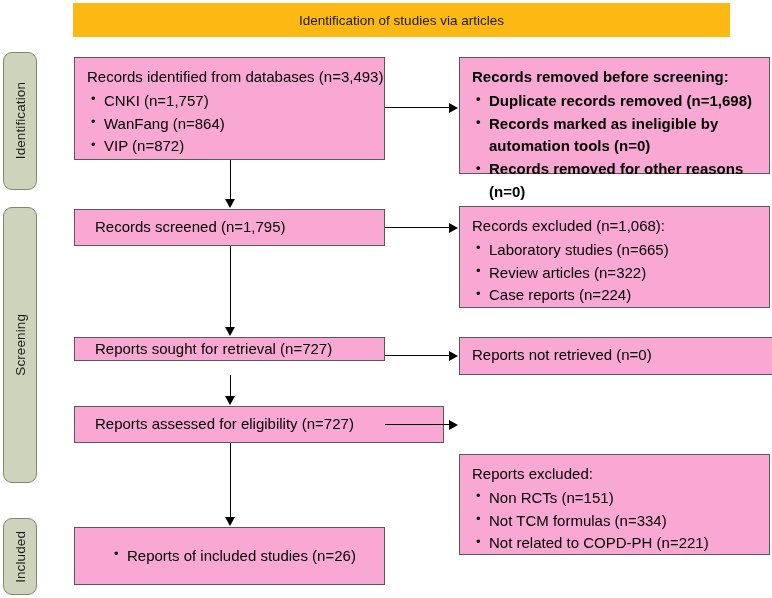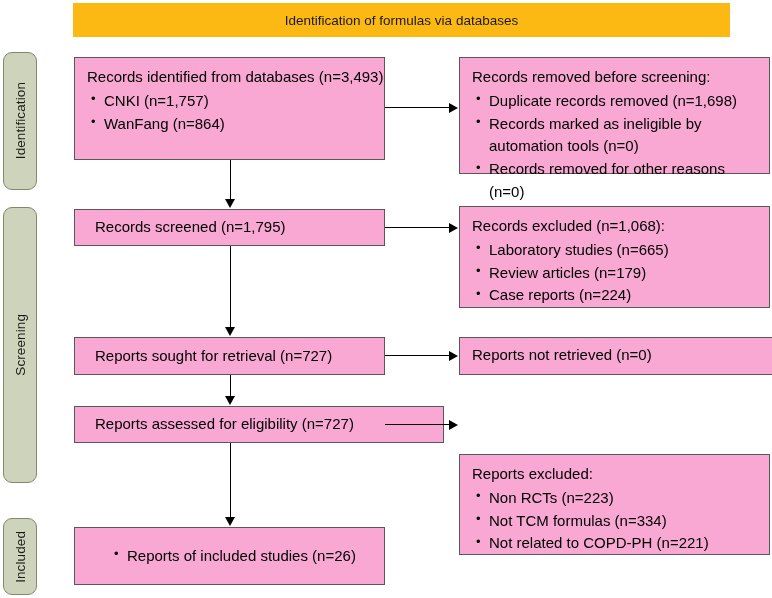--- a/index.html
+++ b/index.html
@@ -129,44 +129,45 @@
     border-bottom: 5.5px solid transparent;
     border-left: 9px solid #000000;
   }
 </style>
 </head>
 <body>
 
 <div id="diagram">
 
   <div class="banner" style="left:73px; top:3px; width:657px; height:34px;">
-    <span class="banner-label">Identification of formulas via databases</span>
+    <span class="banner-label">Identification of studies via articles</span>
   </div>
 
   <div class="phase-tab" style="left:3px; top:52px; width:34px; height:138px;">
     <span class="phase-label">Identification</span>
   </div>
 
   <div class="phase-tab" style="left:3px; top:207px; width:34px; height:276px;">
     <span class="phase-label">Screening</span>
   </div>
 
   <div class="phase-tab" style="left:3px; top:518px; width:34px; height:77px;">
     <span class="phase-label">Included</span>
   </div>
 
   <div class="fbox" style="left:74px; top:57px; width:311px; height:103px;">
     <p class="head">Records identified from databases (n=3,493)</p>
     <ul>
       <li>CNKI (n=1,757)</li>
       <li>WanFang (n=864)</li>
-    </ul>
-  </div>
-
-  <div class="fbox" style="left:459px; top:57px; width:311px; height:117px;">
+      <li>VIP (n=872)</li>
+    </ul>
+  </div>
+
+  <div class="fbox" style="left:459px; top:57px; width:311px; height:117px;font-weight:bold;">
     <p class="head">Records removed before screening:</p>
     <ul>
       <li>Duplicate records removed (n=1,698)</li>
       <li>Records marked as ineligible by automation tools (n=0)</li>
       <li>Records removed for other reasons (n=0)</li>
     </ul>
   </div>
 
   <div class="h-line" style="left:385px; top:107px; width:64px;"></div>
   <div class="arrow-right" style="left:449px; top:102.5px;"></div>
@@ -175,53 +176,53 @@
   <div class="arrow-down" style="left:224.5px; top:199px;"></div>
 
   <div class="fbox centered" style="left:74px; top:209px; width:311px; height:37px;">
     <span class="single-line">Records screened (n=1,795)</span>
   </div>
 
   <div class="fbox" style="left:459px; top:206px; width:311px; height:102px;">
     <p class="head">Records excluded (n=1,068):</p>
     <ul>
       <li>Laboratory studies (n=665)</li>
-      <li>Review articles (n=179)</li>
+      <li>Review articles (n=322)</li>
       <li>Case reports (n=224)</li>
     </ul>
   </div>
 
   <div class="h-line" style="left:385px; top:227px; width:64px;"></div>
   <div class="arrow-right" style="left:449px; top:222.5px;"></div>
 
   <div class="v-line" style="left:229.5px; top:246px; height:82px;"></div>
   <div class="arrow-down" style="left:224.5px; top:327px;"></div>
 
-  <div class="fbox centered" style="left:74px; top:337px; width:311px; height:38px;">
+  <div class="fbox centered" style="left:74px; top:337px; width:311px; height:24px;">
     <span class="single-line">Reports sought for retrieval (n=727)</span>
   </div>
 
   <div class="fbox vcenter" style="left:459px; top:337px; width:369px; height:38px;">
     <p class="head">Reports not retrieved (n=0)</p>
   </div>
 
   <div class="h-line" style="left:385px; top:355px; width:64px;"></div>
   <div class="arrow-right" style="left:449px; top:350.5px;"></div>
 
   <div class="v-line" style="left:229.5px; top:375px; height:22px;"></div>
   <div class="arrow-down" style="left:224.5px; top:396px;"></div>
 
   <div class="fbox centered" style="left:74px; top:406px; width:370px; height:37px;">
     <span class="single-line">Reports assessed for eligibility (n=727)</span>
   </div>
 
   <div class="fbox" style="left:459px; top:406px; width:311px; height:101px;margin-top:48px;">
     <p class="head">Reports excluded:</p>
     <ul>
-      <li>Non RCTs (n=223)</li>
+      <li>Non RCTs (n=151)</li>
       <li>Not TCM formulas (n=334)</li>
       <li>Not related to COPD-PH (n=221)</li>
     </ul>
   </div>
 
   <div class="h-line" style="left:385px; top:424px; width:64px;"></div>
   <div class="arrow-right" style="left:449px; top:419.5px;"></div>
 
   <div class="v-line" style="left:229.5px; top:443px; height:75px;"></div>
   <div class="arrow-down" style="left:224.5px; top:517px;"></div>

